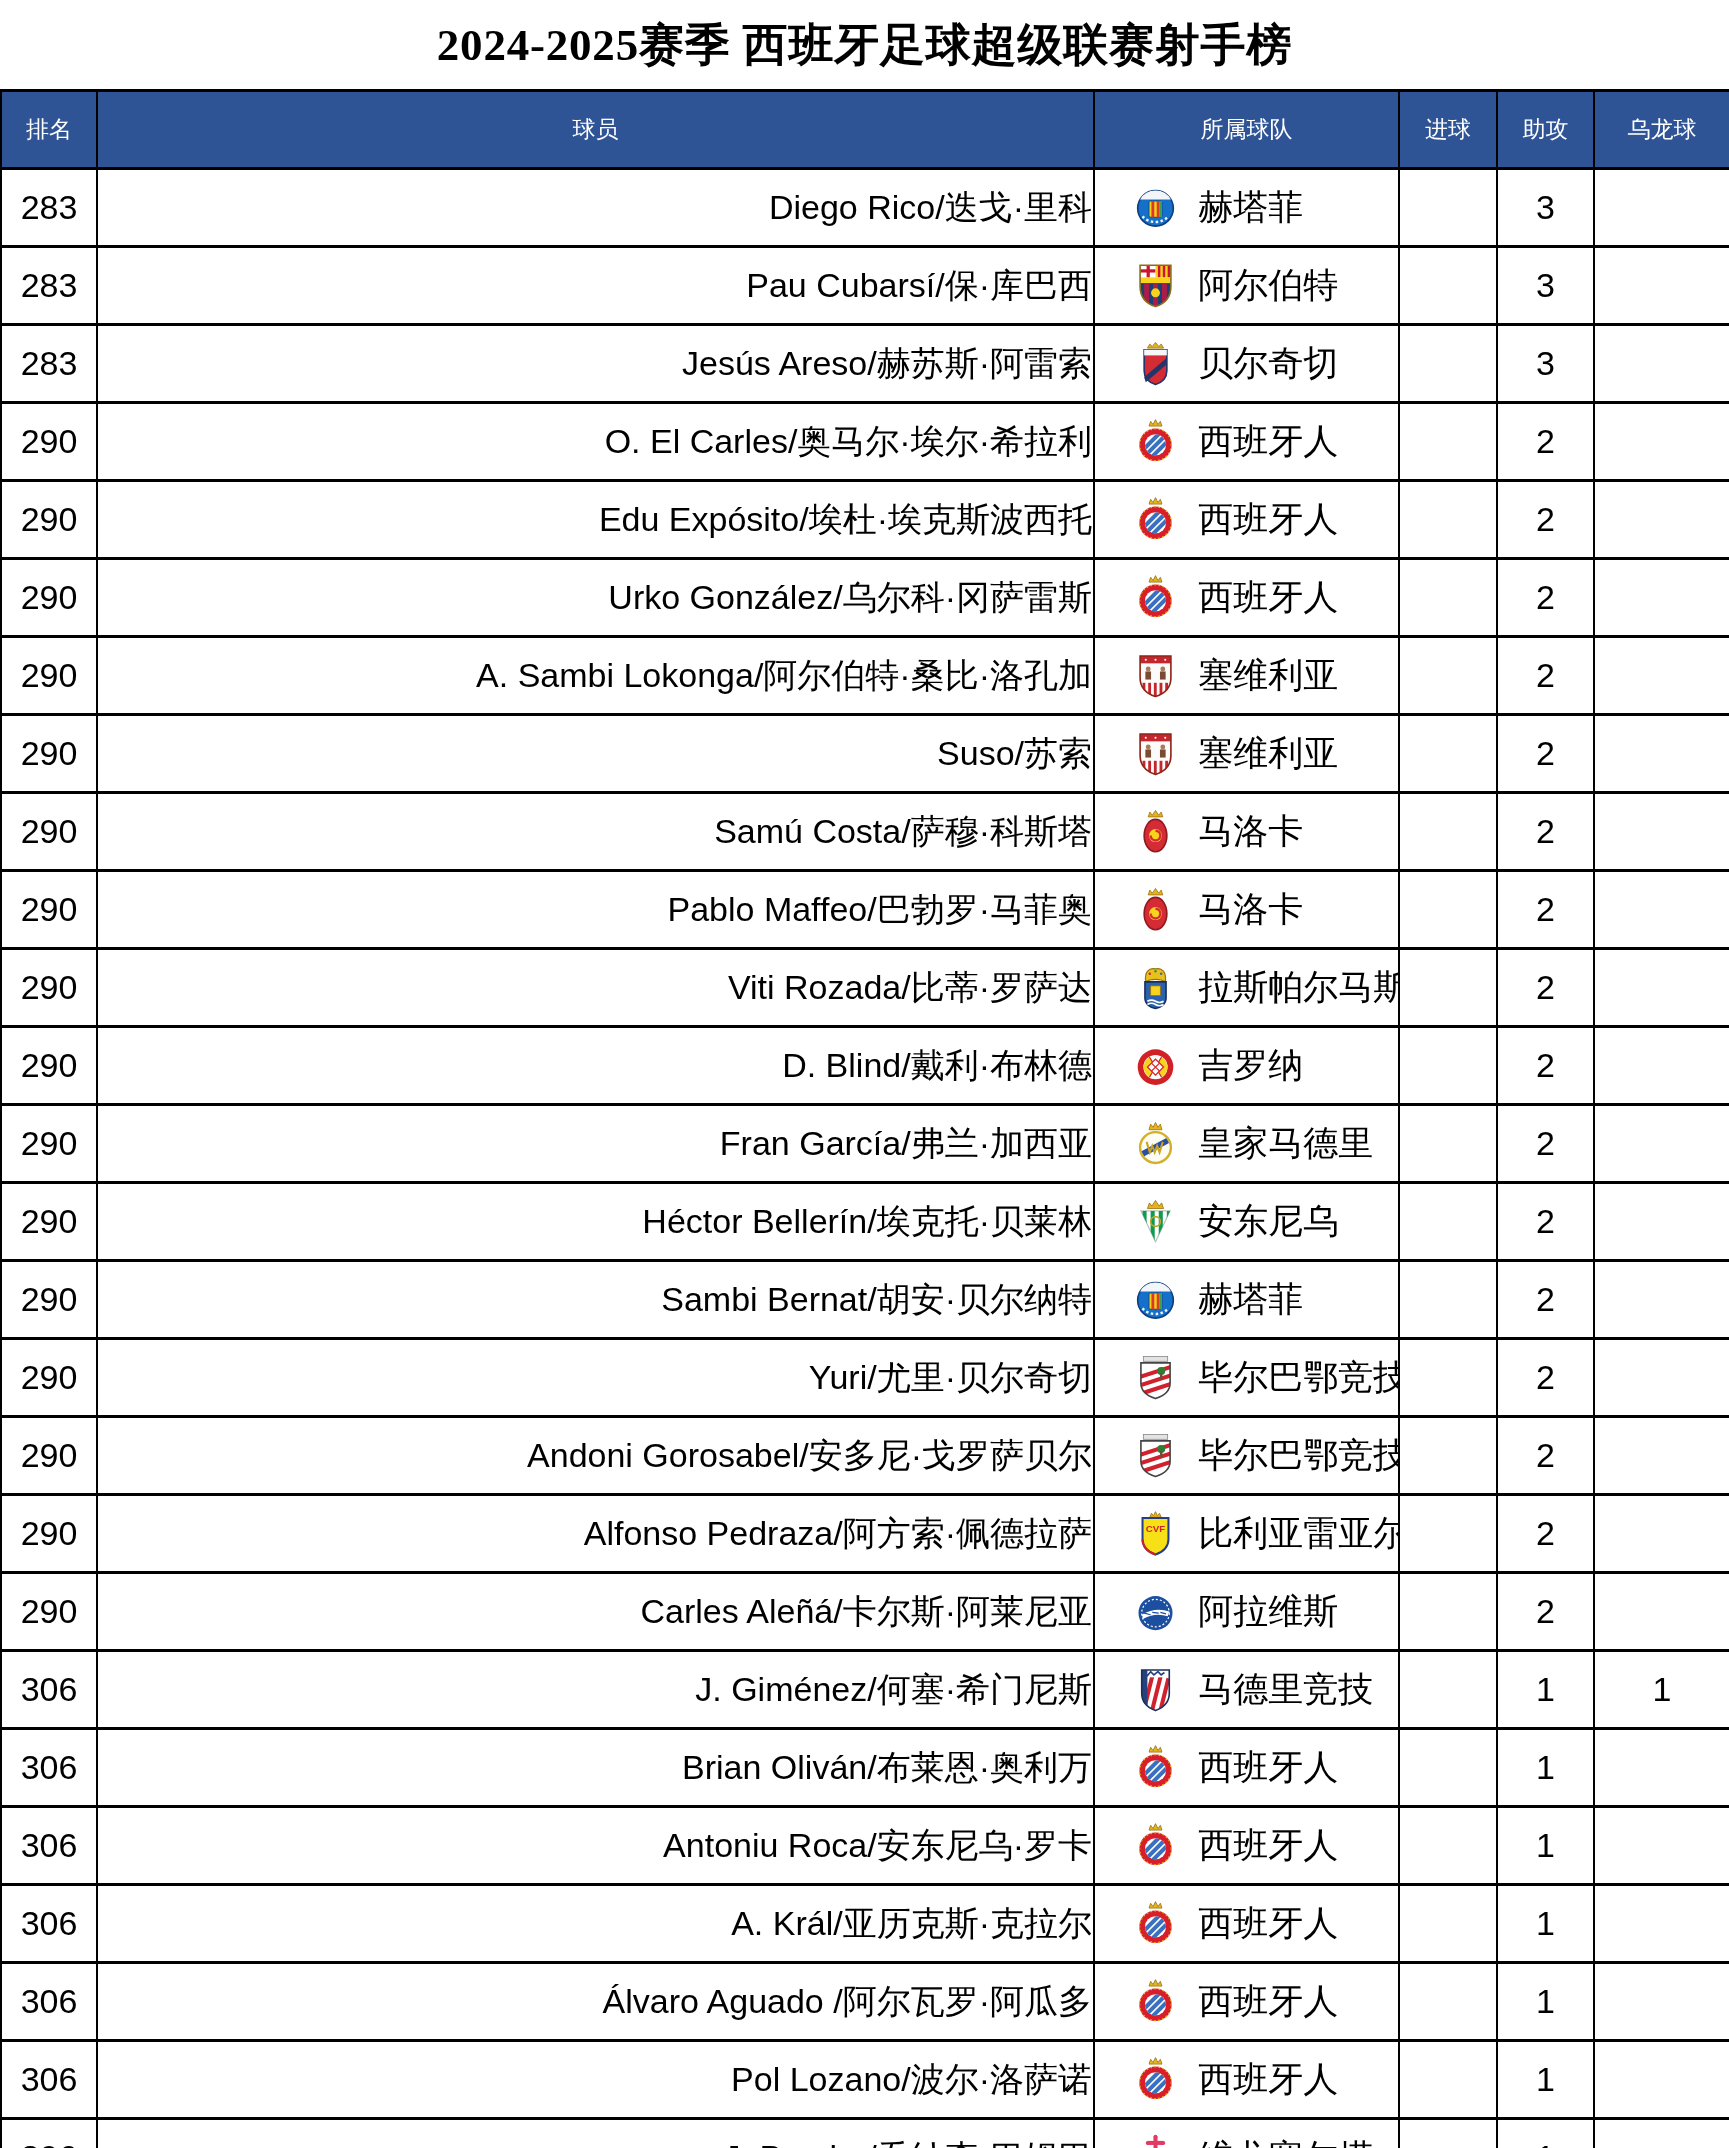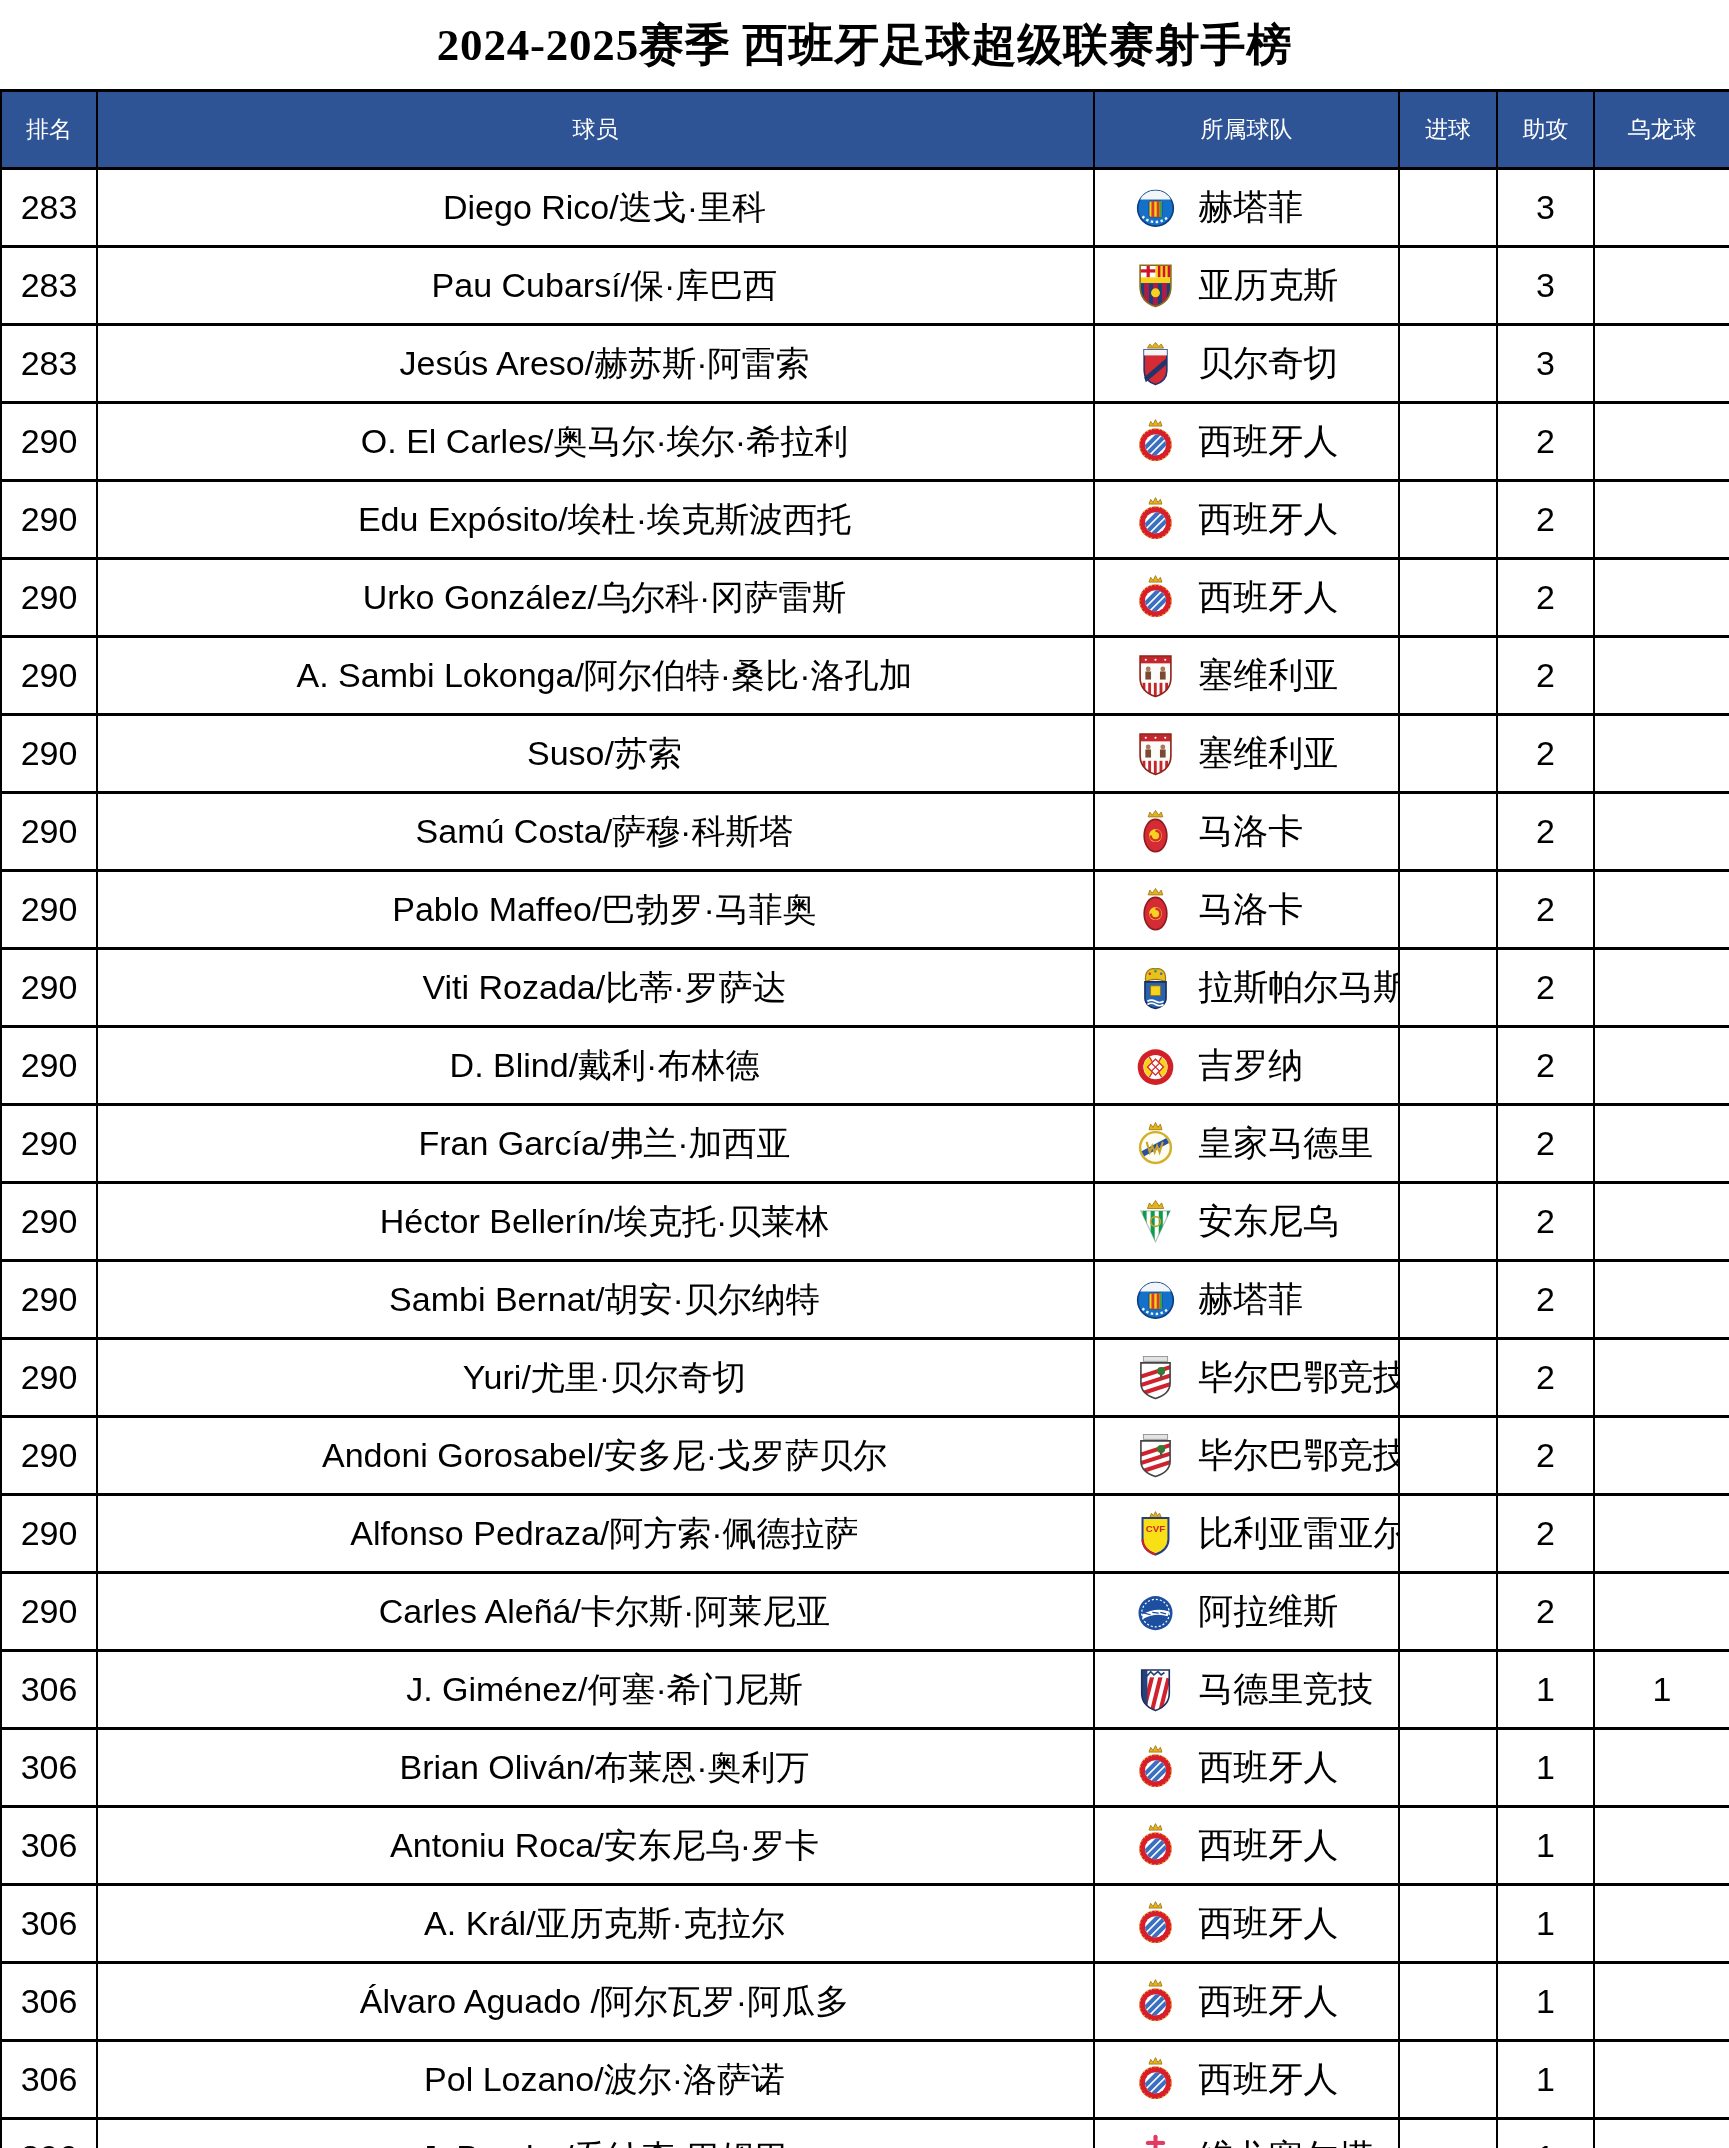--- a/index.html
+++ b/index.html
@@ -39,21 +39,21 @@
     font-size:23px;
     text-align:center;
   }
   .rank-table tbody td{
     height:73px;
     font-size:34px;
     color:#000;
     background:#fff;
   }
   .c-rank{text-align:center;}
-  .c-player{padding-left:19px;text-align:center;}
+  .c-player{padding-left:19px;text-align:right;}
   .c-num{text-align:center;font-size:35px;}
   .team-wrap{
     display:flex;align-items:center;
     padding-left:11.7px;
     gap:23.5px;
     margin-left:28px;
   }
   .crest{
     display:inline-flex;
     width:39px;height:47px;
@@ -134,21 +134,21 @@
                   <rect x="5" y="19" width="38" height="7" fill="#f7d21e"></rect>
                   <rect x="5" y="26" width="38" height="29" fill="#1a4077"></rect>
                   <rect x="10" y="26" width="6" height="29" fill="#ad1b47"></rect>
                   <rect x="21" y="26" width="6" height="29" fill="#ad1b47"></rect>
                   <rect x="32" y="26" width="6" height="29" fill="#ad1b47"></rect>
                   <circle cx="24" cy="38" r="5.5" fill="#f7d21e"></circle>
                 </g>
                 <path d="M5 4H43V30C43 45 34 52 24 55C14 52 5 45 5 30Z" fill="none" stroke="#8a6d1a" stroke-width="2"></path>
               </svg>
             </span>
-        <span class="team-name">亚历克斯</span>
+        <span class="team-name">阿尔伯特</span>
       </div>
     </td>
     <td class="c-num"></td>
     <td class="c-num">3</td>
     <td class="c-num"></td>
   </tr>
       <tr>
     <td class="c-rank">283</td>
     <td class="c-player">Jesús Areso/赫苏斯·阿雷索</td>
     <td class="c-team">

